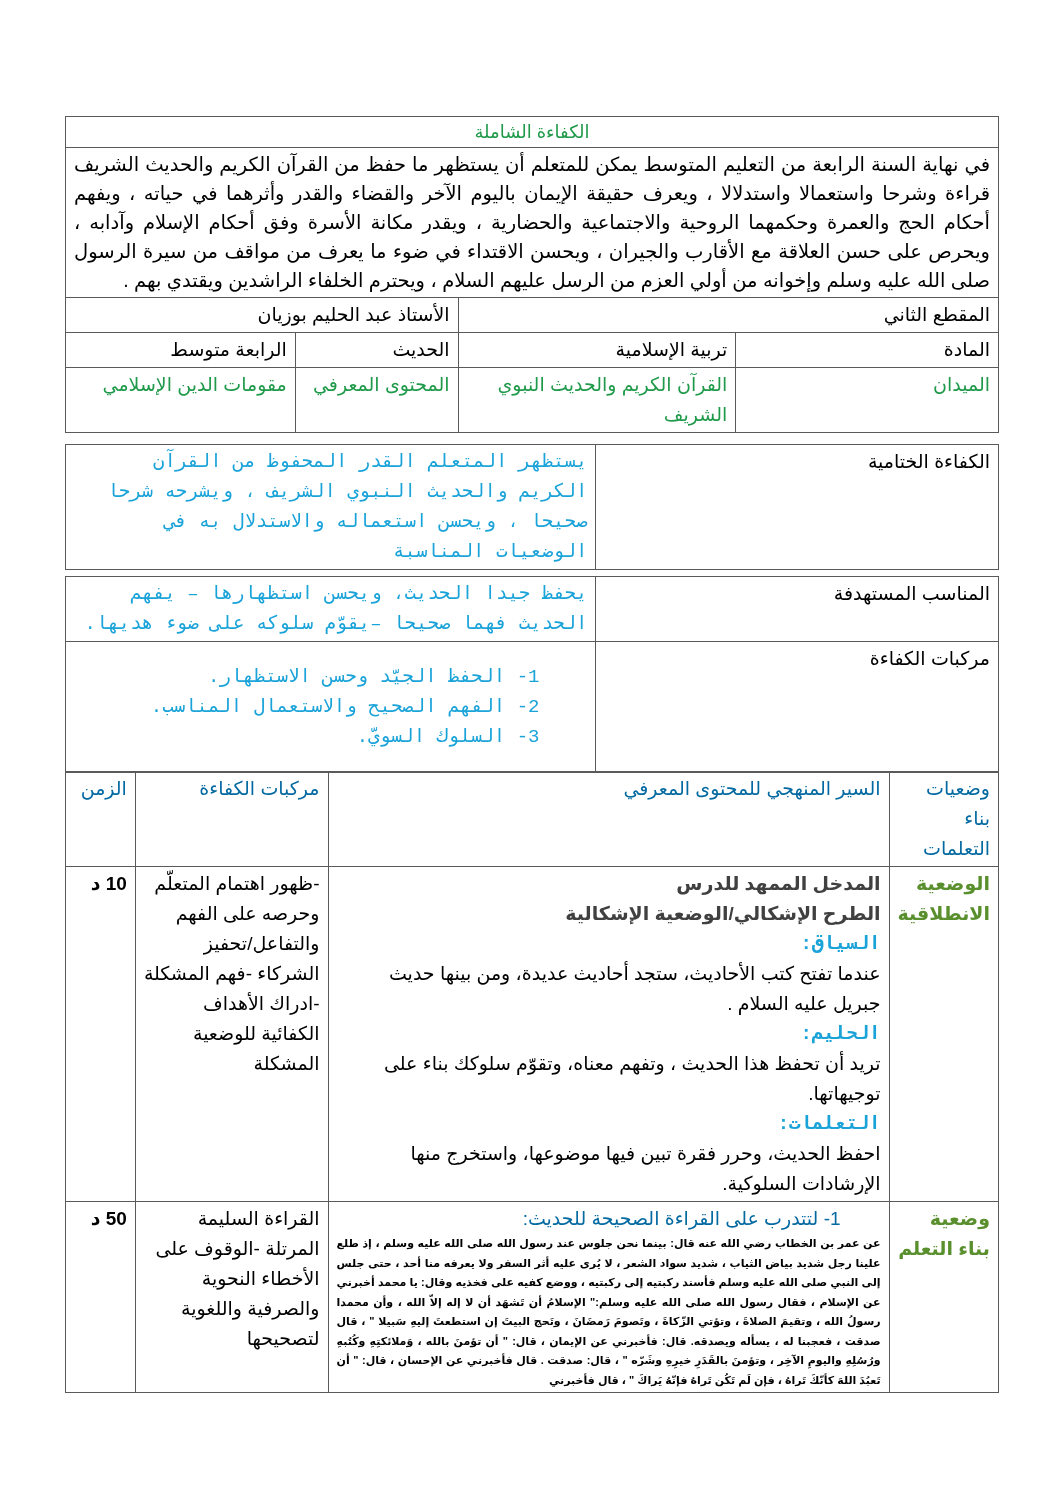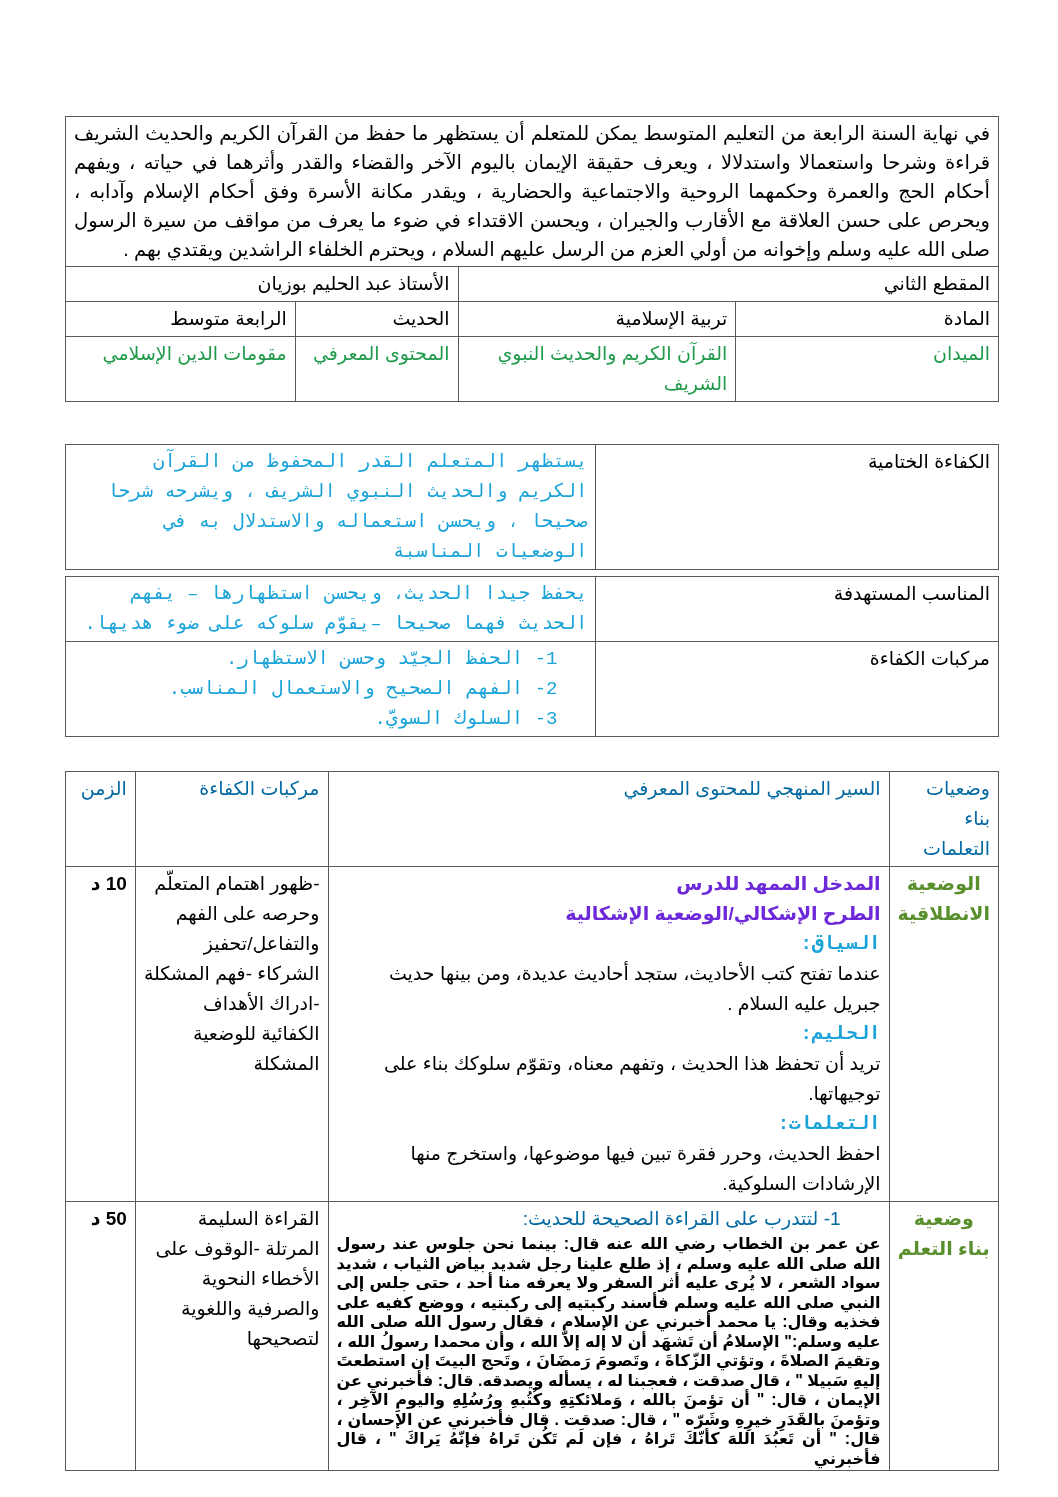--- a/index.html
+++ b/index.html
@@ -3,48 +3,51 @@
 <meta charset="utf-8">
 <style>
   html, body { margin: 0; padding: 0; background: #ffffff; }
   body { width: 1058px; height: 1497px; position: relative; overflow: hidden;
          font-family: "Liberation Sans", "DejaVu Sans", sans-serif; color: #000; }
   table { border-collapse: collapse; direction: rtl; position: absolute; }
   td { border: 1.5px solid #5a5a5a; vertical-align: top; padding: 2px 8px; font-size: 19px; line-height: 30px; text-align: right; }
   .green { color: #1f9a4a; }
   .blue { color: #1aa3d9; font-family: Liberation Mono, monospace; }
   .orange { color: #0369a1; }
-  .red { color: #6d28d9; font-weight: bold; }
-  .olive { color: #5a8f2e; font-weight: bold; text-align: center; }
+  .red { color: #404040; font-weight: bold; }
+  .olive { color: #5a8f2e; font-weight: bold; }
   .bold { font-weight: bold; }
 
   #t1 { left: 65px; top: 116px; width: 934px; }
   #t1 .title { text-align: center; font-size: 18px; line-height: 26px; }
   #t1 .para { text-align: justify; text-align-last: right; line-height: 29px; font-size: 19.5px; }
 
   #t2 { left: 65px; top: 444px; width: 934px; }
   #t3 { left: 65px; top: 576px; width: 934px; }
 
   #t4 { left: 65px; top: 771px; width: 934px; }
   #t4 td { font-size: 19px; }
-  .hadith { font-size: 16px; line-height: 19.5px; font-weight: bold; text-align: justify; text-align-last: right; }
-  ol.comp { margin: 0; padding: 0 30px 0 0; list-style: none; }
+  .hadith { font-size: 11px; line-height: 19.5px; font-weight: bold; text-align: justify; text-align-last: right; }
+  ol.comp { margin: 18px; padding: 0 30px 0 0; list-style: none; }
   ol.comp li { line-height: 30px; }
 </style>
 </head>
 <body>
 
 <table id="t1">
   <colgroup>
     <col style="width:263px">
       <col style="width:278px">
       <col style="width:163px">
       <col style="width:230px">
   </colgroup>
   <tbody>
+      <tr>
+    <td colspan="4" class="title green">الكفاءة الشاملة</td>
+  </tr>
   <tr>
     <td colspan="4" class="para">في نهاية السنة الرابعة من التعليم المتوسط يمكن للمتعلم أن يستظهر ما حفظ من القرآن الكريم والحديث الشريف قراءة وشرحا واستعمالا واستدلالا ، ويعرف حقيقة الإيمان باليوم الآخر والقضاء والقدر وأثرهما في حياته ، ويفهم أحكام الحج والعمرة وحكمهما الروحية والاجتماعية والحضارية ، ويقدر مكانة الأسرة وفق أحكام الإسلام وآدابه ، ويحرص على حسن العلاقة مع الأقارب والجيران ، ويحسن الاقتداء في ضوء ما يعرف من مواقف من سيرة الرسول صلى الله عليه وسلم وإخوانه من أولي العزم من الرسل عليهم السلام ، ويحترم الخلفاء الراشدين ويقتدي بهم .</td>
   </tr>
   <tr>
     <td colspan="2">المقطع الثاني</td>
     <td colspan="2">الأستاذ عبد الحليم بوزيان</td>
   </tr>
   <tr>
     <td>المادة</td>
     <td>تربية الإسلامية</td>

